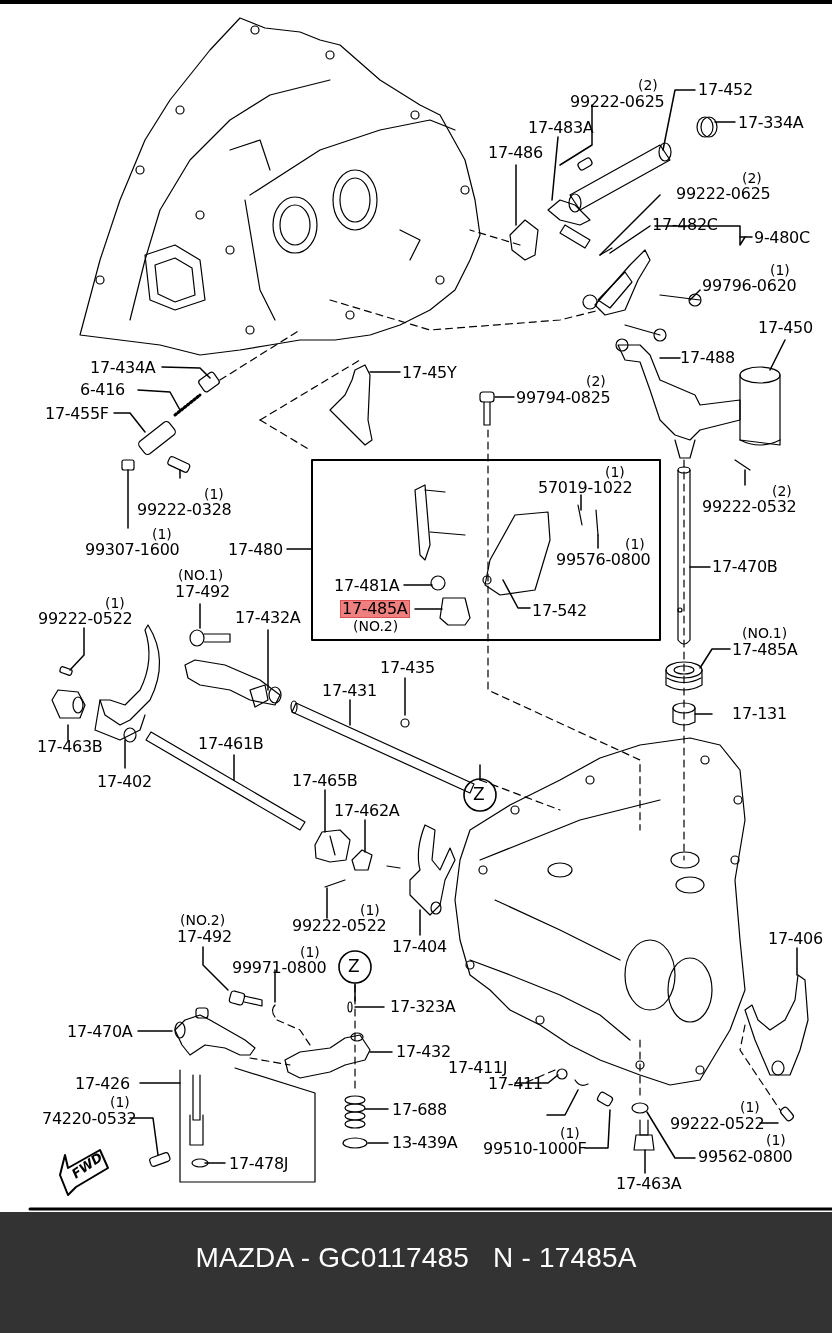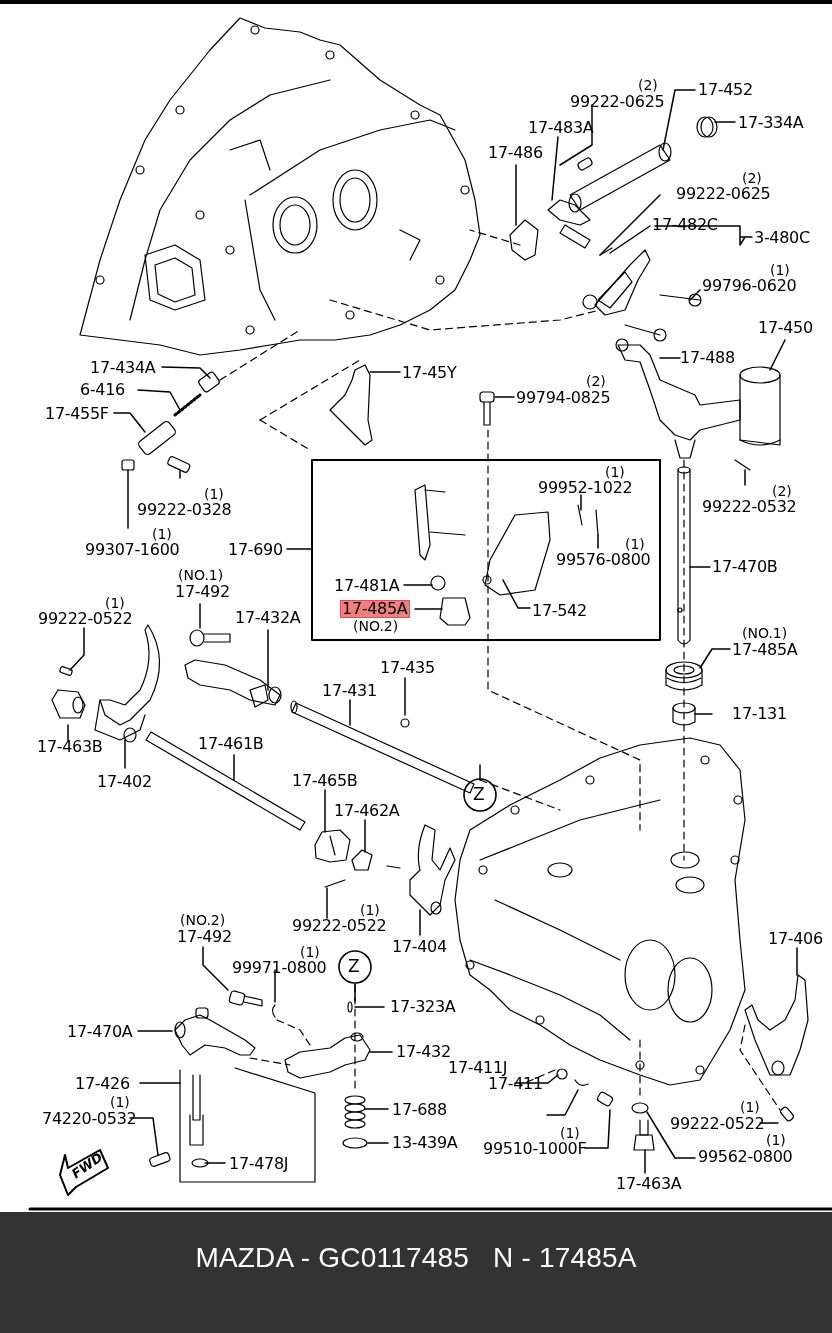--- a/index.html
+++ b/index.html
@@ -342,40 +342,40 @@
 
 <span class="qty" style="left:638px;top:78px">(2)</span>
 <span class="lbl" style="left:570px;top:94px">99222-0625</span>
 <span class="lbl" style="left:698px;top:82px">17-452</span>
 <span class="lbl" style="left:738px;top:115px">17-334A</span>
 <span class="lbl" style="left:528px;top:120px">17-483A</span>
 <span class="lbl" style="left:488px;top:145px">17-486</span>
 <span class="qty" style="left:742px;top:171px">(2)</span>
 <span class="lbl" style="left:676px;top:186px">99222-0625</span>
 <span class="lbl" style="left:652px;top:217px">17-482C</span>
-<span class="lbl" style="left:754px;top:230px">3-480C</span>
+<span class="lbl" style="left:754px;top:230px">9-480C</span>
 <span class="qty" style="left:770px;top:263px">(1)</span>
 <span class="lbl" style="left:702px;top:278px">99796-0620</span>
 <span class="lbl" style="left:758px;top:320px">17-450</span>
 <span class="lbl" style="left:680px;top:350px">17-488</span>
 <span class="lbl" style="left:90px;top:360px">17-434A</span>
 <span class="lbl" style="left:80px;top:382px">6-416</span>
 <span class="lbl" style="left:45px;top:406px">17-455F</span>
 <span class="lbl" style="left:402px;top:365px">17-45Y</span>
 <span class="qty" style="left:586px;top:374px">(2)</span>
 <span class="lbl" style="left:516px;top:390px">99794-0825</span>
 <span class="qty" style="left:204px;top:487px">(1)</span>
 <span class="lbl" style="left:137px;top:502px">99222-0328</span>
 <span class="qty" style="left:772px;top:484px">(2)</span>
 <span class="lbl" style="left:702px;top:499px">99222-0532</span>
 <span class="qty" style="left:605px;top:465px">(1)</span>
-<span class="lbl" style="left:538px;top:480px">99952-1022</span>
+<span class="lbl" style="left:538px;top:480px">57019-1022</span>
 <span class="qty" style="left:152px;top:527px">(1)</span>
 <span class="lbl" style="left:85px;top:542px">99307-1600</span>
-<span class="lbl" style="left:228px;top:542px">17-690</span>
+<span class="lbl" style="left:228px;top:542px">17-480</span>
 <span class="qty" style="left:625px;top:537px">(1)</span>
 <span class="lbl" style="left:556px;top:552px">99576-0800</span>
 <span class="lbl" style="left:712px;top:559px">17-470B</span>
 <span class="lbl" style="left:334px;top:578px">17-481A</span>
 <span class="lbl hl" style="left:341px;top:601px">17-485A</span>
 <span class="qty" style="left:353px;top:619px">(NO.2)</span>
 <span class="lbl" style="left:532px;top:603px">17-542</span>
 <span class="qty" style="left:178px;top:568px">(NO.1)</span>
 <span class="lbl" style="left:175px;top:584px">17-492</span>
 <span class="lbl" style="left:235px;top:610px">17-432A</span>

